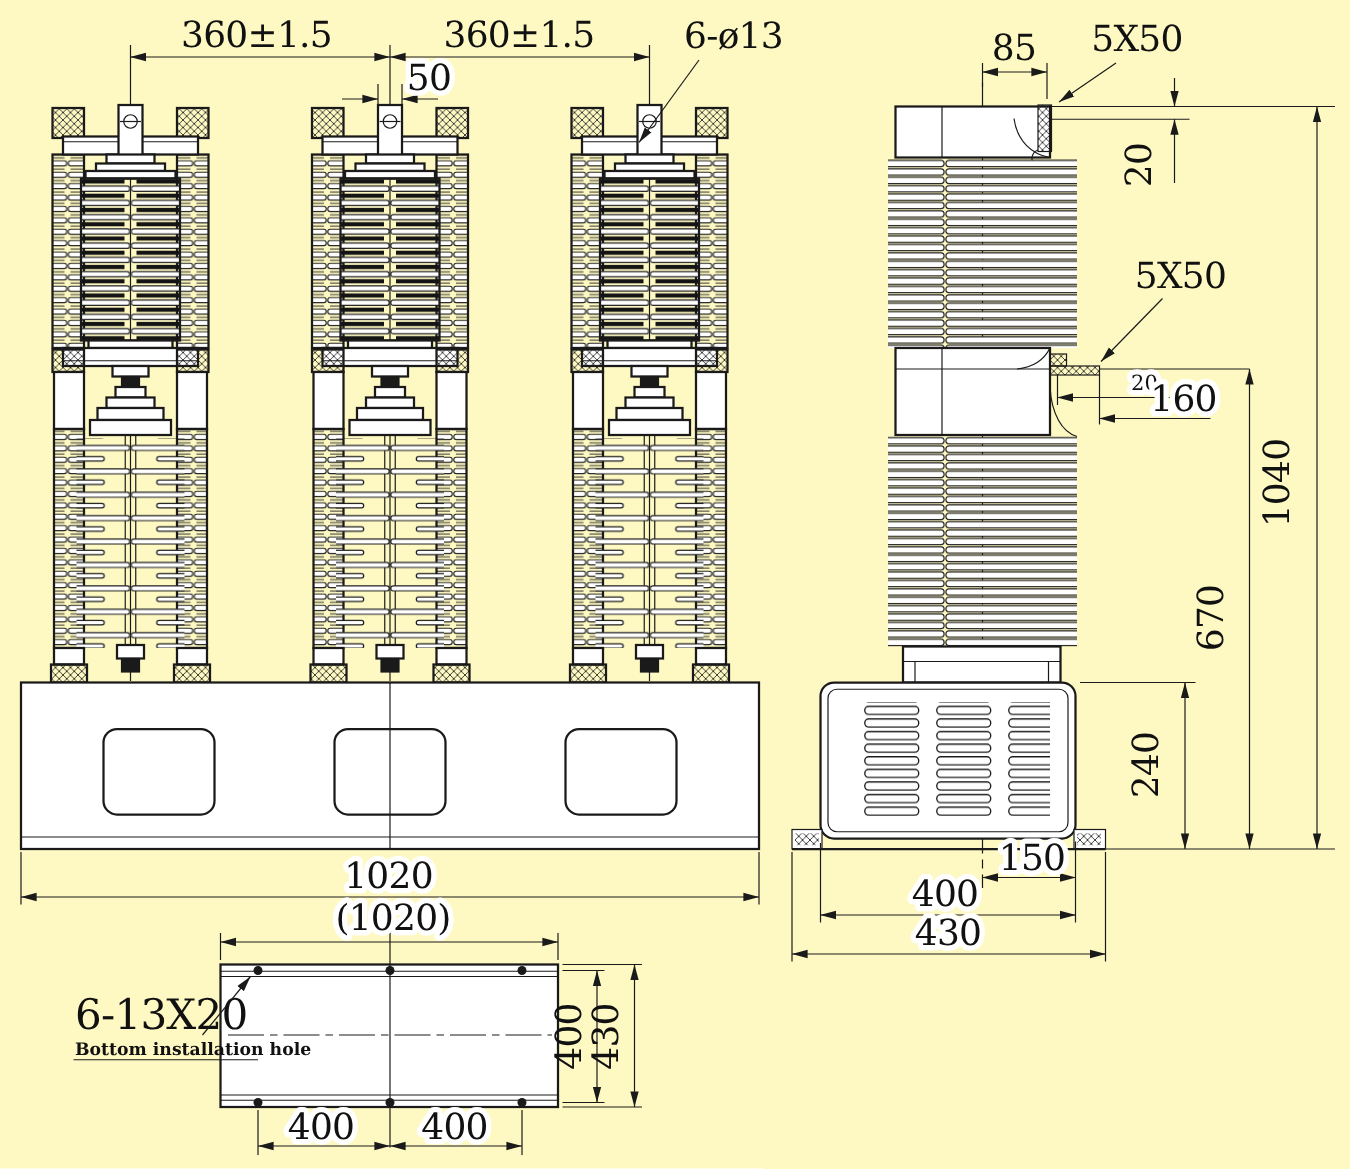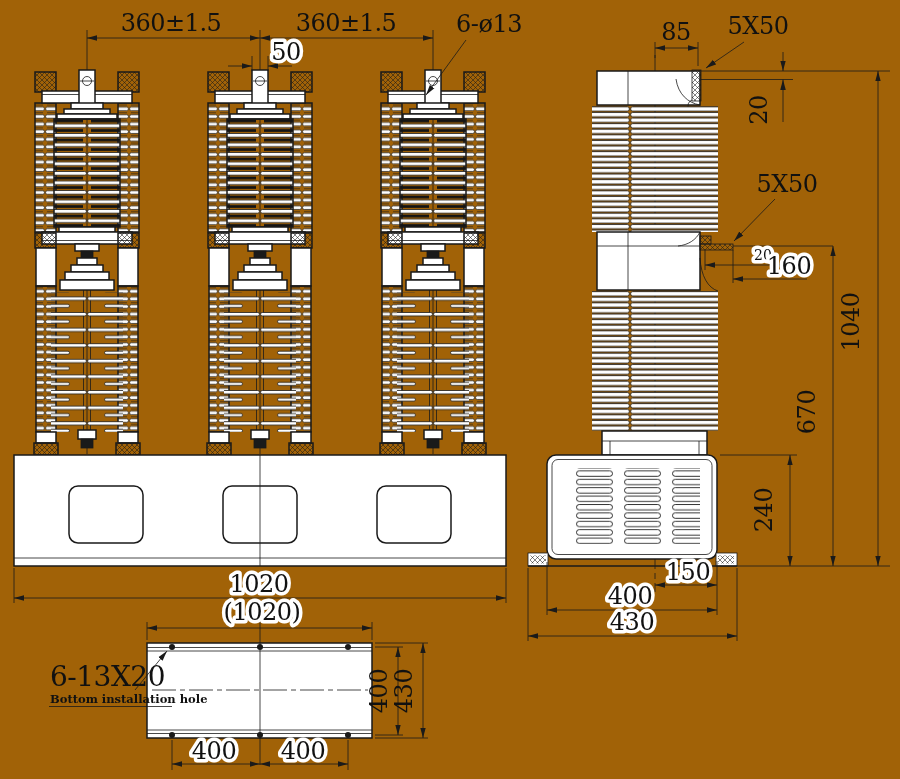--- a/index.html
+++ b/index.html
@@ -1,16 +1,16 @@
 <!DOCTYPE html>
 <html><head>
 <meta charset="utf-8">
 <style>
   html,body{margin:0;padding:0;background:#fff;}
-  .stage{width:900px;height:779px;background:#a16207;position:relative;overflow:hidden;}
+  .stage{width:900px;height:779px;background:#fef9c3;position:relative;overflow:hidden;}
   svg{display:block;}
   .k{stroke:#1a1a1a;stroke-width:1.5;}
   .t{stroke:#1a1a1a;stroke-width:.8;}
   .f0{fill:none;}
   .fw{fill:#fff;}
   text{font-family:"DejaVu Serif",serif;fill:#111;}
   .dimb{font-size:24px;letter-spacing:-.5px;}
   .sm{font-size:14px;}
   .big{font-size:28px;letter-spacing:-.5px;}
   .note{font-size:11.5px;font-weight:bold;font-family:"DejaVu Serif",serif;}

